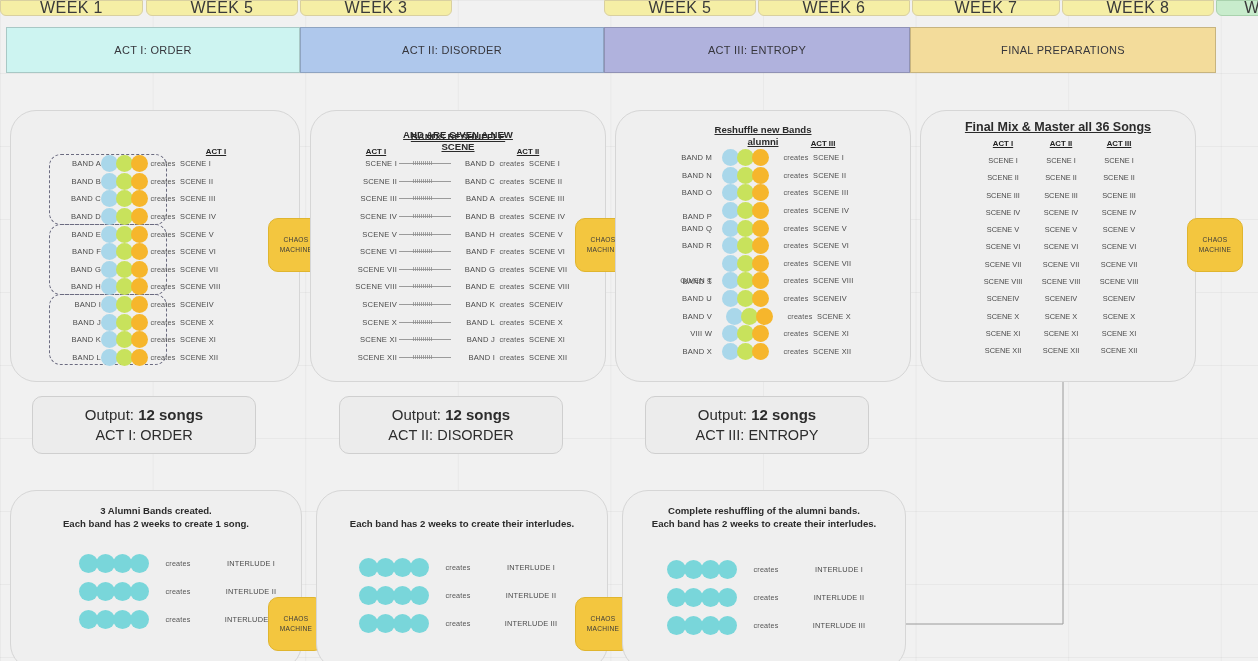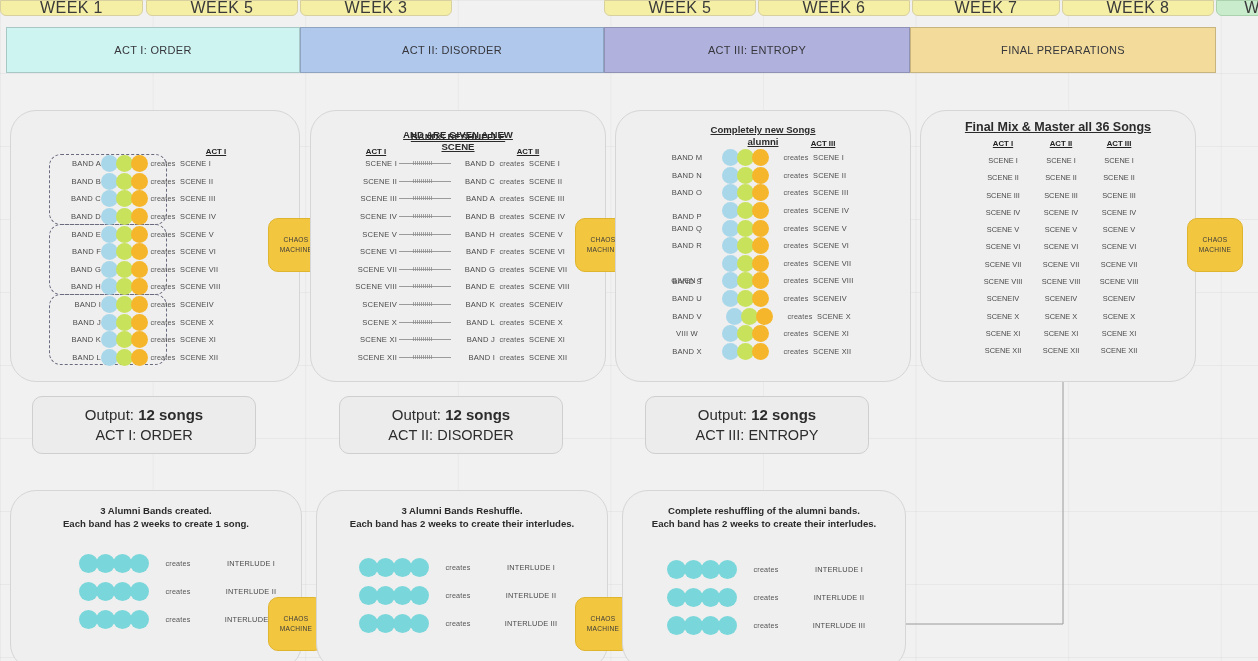--- a/index.html
+++ b/index.html
@@ -63,21 +63,21 @@
 
   
   .grid-rows { position: absolute; }
   .row {
     display: flex; align-items: center;
     height: 17.6px;
     font-size: 7.6px; color: #4a4a4a; letter-spacing: .2px;
     white-space: nowrap;
   }
   .lbl { width: 46px; text-align: right; }
-  .lbl.r { text-align: center; }
+  .lbl.r { text-align: right; }
   .dots { display: flex; align-items: center; gap: 0px; }
   .dot { width: 17px; height: 17px; border-radius: 50%; display: inline-block; margin-right: -2px; }
   .d-blue  { background: #a9d7ea; }
   .d-green { background: #c8e25c; }
   .d-orange{ background: #f6b62c; }
   .d-teal  { background: #79d6da; width: 19px; height: 19px; }
   .creates { width: 34px; text-align: center; font-size: 7.2px; color: #555; }
   .scene { width: 54px; text-align: left; font-size: 7.4px; color: #4a4a4a; }
   .colhead {
     font-size: 7.8px; font-weight: bold; color: #222;
@@ -425,21 +425,21 @@
         </div>
       </div>
   </div>
 
   <div class="chaos" style="left:575px;top:218px">
     <span>CHAOS</span>
     <span>MACHINE</span>
   </div>
 
   <div class="card" style="left:615px;top:110px;width:296px;height:272px">
-    <div class="card-title u" style="top:13px">Completely new Songs</div>
+    <div class="card-title u" style="top:13px">Reshuffle new Bands</div>
     <div class="card-title u" style="top:25px">alumni</div>
     <div class="colhead" style="left:180px;top:28px;width:54px">ACT III</div>
     <div class="grid-rows" id="card3-rows" style="left:46px;top:38px">
         <div class="row">
           <div class="lbl r" style="width: 50px; margin-right: 10px;">BAND M</div>
           <div class="dots">
             <span class="dot d-blue"></span>
             <span class="dot d-green"></span>
             <span class="dot d-orange"></span>
           </div>
@@ -664,21 +664,20 @@
         </div>
       </div>
   </div>
 
   <div class="chaos" style="left:268px;top:597px">
     <span>CHAOS</span>
     <span>MACHINE</span>
   </div>
 
   <div class="card" style="left:316px;top:490px;width:292px;height:180px">
-    <div class="card-title" style="top:14px">3 Alumni Bands Reshuffle.</div>
     <div class="card-title" style="top:27px">Each band has 2 weeks to create their interludes.</div>
     <div class="grid-rows" id="alumni2-rows" style="left:42px;top:62px">
         <div class="row" style="height: 28px;">
           <div class="dots">
             <span class="dot d-teal"></span>
             <span class="dot d-teal"></span>
             <span class="dot d-teal"></span>
             <span class="dot d-teal"></span>
           </div>
           <div class="creates" style="margin-left: 14px;">creates</div>

